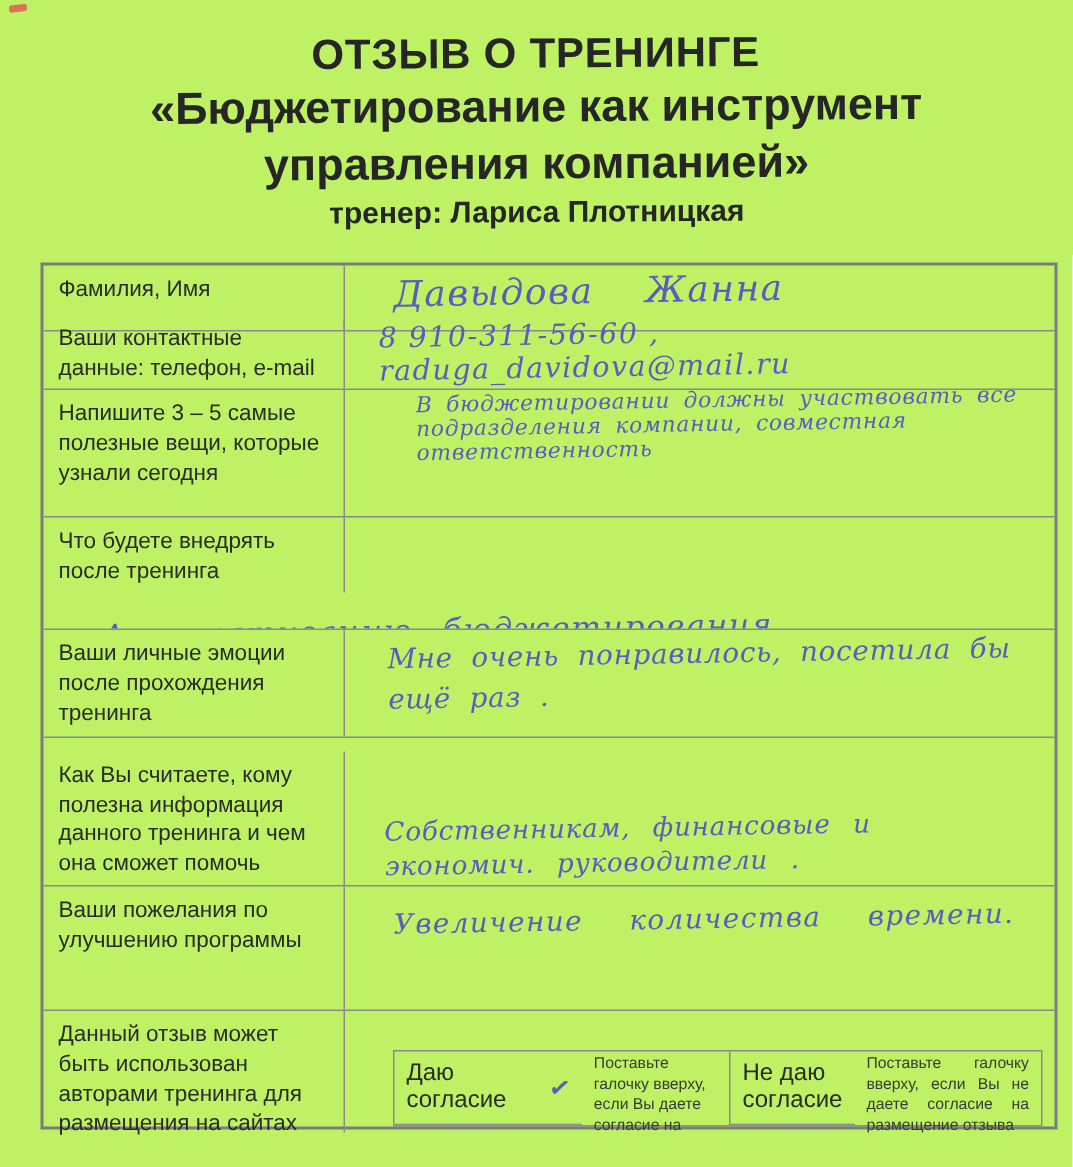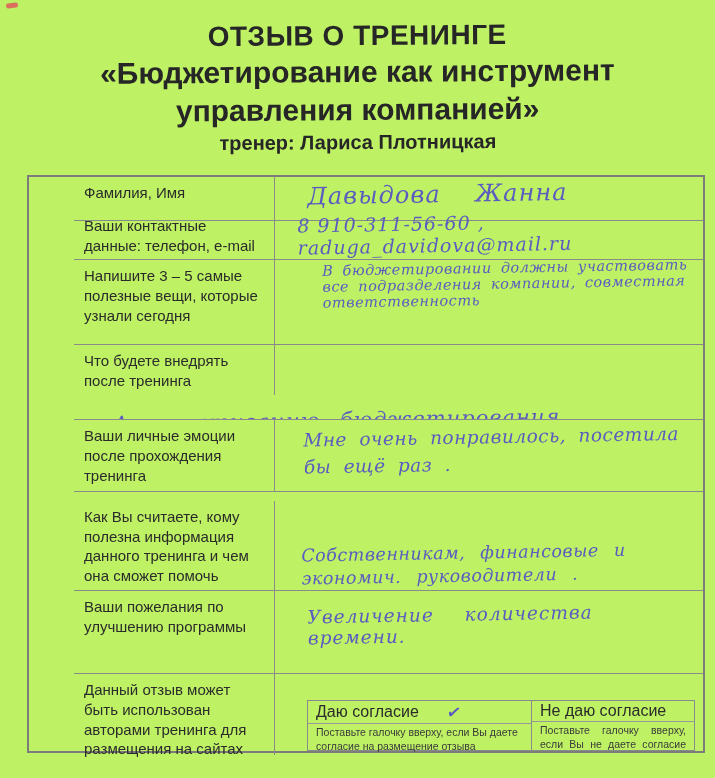--- a/index.html
+++ b/index.html
@@ -12,21 +12,21 @@
 
   
   .header{position:absolute;top:18px;left:0;width:715px;text-align:center;
           transform:rotate(-0.4deg);}
   .t1{font-size:28px;font-weight:bold;letter-spacing:.5px;line-height:1.25;}
   .t2{font-size:30px;font-weight:bold;line-height:1.26;}
   .t3{font-size:20px;font-weight:bold;margin-top:2px;}
 
   
   .form-table{position:absolute;left:27px;top:175px;width:678px;height:578px;
-              border:2px solid #7c7c7c;box-sizing:border-box;background:transparent;padding-left:45px;}
+              border:2px solid #7c7c7c;box-sizing:border-box;background:transparent;}
   .row{display:flex;border-bottom:1.5px solid #8a8a8a;box-sizing:border-box;}
   .row:last-child{border-bottom:none;gap:32px;}
   .cell-label{width:201px;box-sizing:border-box;border-right:1.5px solid #8a8a8a;
               padding:6px 12px 4px 10px;font-size:15px;line-height:1.32;color:#2b2b2b;}
   .cell-value{flex:1;box-sizing:border-box;position:relative;overflow:hidden;}
 
   .r1{height:44px;} .r2{height:39px;align-items:flex-end;} .r3{height:85px;gap:33px;} .r4{height:75px;flex-direction:column;}
   .r5{height:72px;} .r6{height:99px;align-items:flex-end;} .r7{height:83px;justify-content:flex-end;} .r8{height:81px;}
   .r2 .cell-label{padding-top:3px;line-height:1.3;}
 
@@ -40,21 +40,21 @@
   .ink4{font-size:21px;padding:18px 0 0 38px;word-spacing:12px;letter-spacing:1px;}
   .ink5{font-size:18.5px;line-height:1.45;padding:8px 6px 0 28px;word-spacing:6px;
         max-width:440px;letter-spacing:.5px;}
   .ink6{font-size:17.5px;line-height:1.3;padding:6px 10px 0 26px;word-spacing:9px;
         max-width:430px;letter-spacing:.5px;}
   .ink7{font-size:18.5px;padding:16px 0 0 32px;word-spacing:24px;letter-spacing:1px;}
 
   
   .consent-box{margin:26px 8px 0 0;border:1.5px solid #8a8a8a;display:flex;
                box-sizing:border-box;height:51px;}
-  .consent-col{box-sizing:border-box;display:flex;flex-direction:column;}
+  .consent-col{box-sizing:border-box;display:flex;flex-direction:row;}
   .consent-col.agree{width:224px;border-right:1.5px solid #8a8a8a;}
   .consent-col.disagree{flex:1;}
   .consent-head{font-size:16px;padding:1px 8px 1px 8px;border-bottom:1px solid #999;
                 color:#2b2b2b;display:flex;align-items:center;}
   .consent-note{font-size:10.5px;line-height:1.3;padding:2px 8px 3px 8px;color:#3a3a3a;}
   .consent-note.just{text-align:justify;}
   .checkmark{font-family:"DejaVu Serif",serif;color:#5b5bc0;font-size:17px;
              margin-left:28px;transform:rotate(10deg);font-weight:bold;}
 </style>
 </head>

